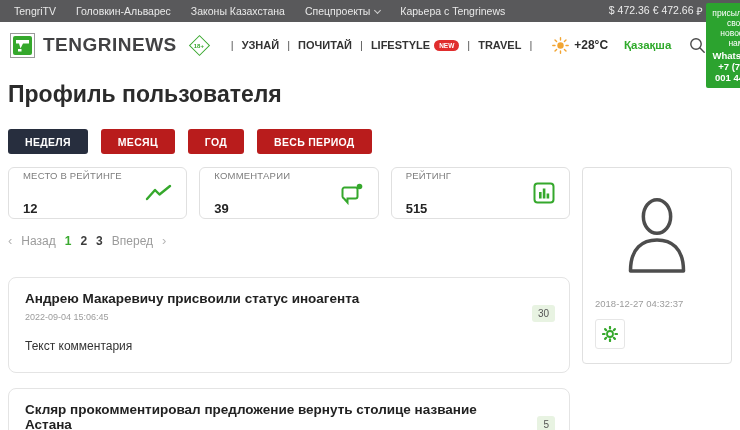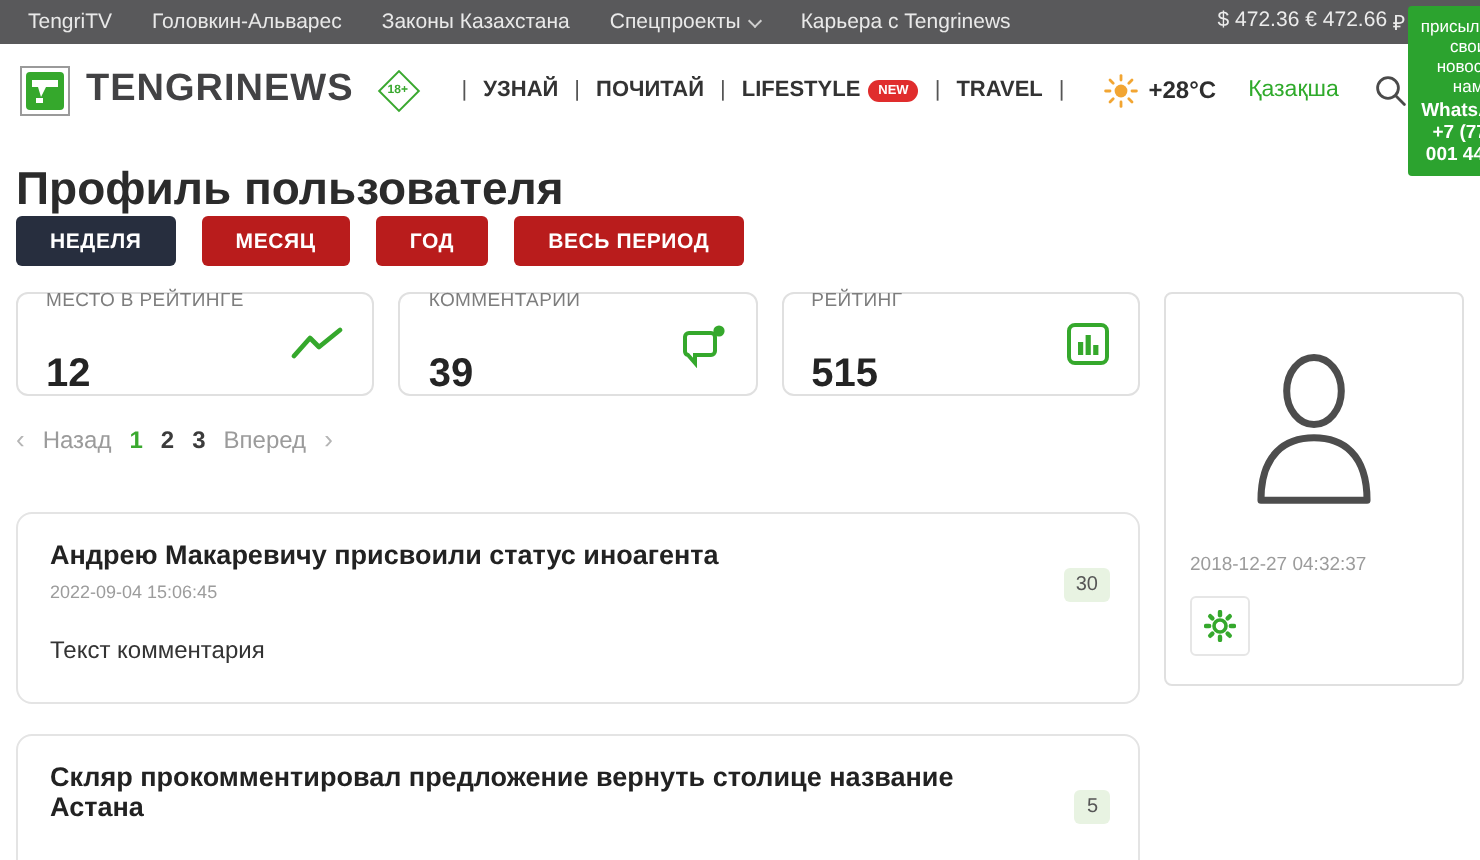--- a/index.html
+++ b/index.html
@@ -21,42 +21,42 @@
   .logo-box svg { display:block; }
   .brand { font-size:19px; font-weight:bold; letter-spacing:.5px; color:#424244; }
   .age { width:15px; height:15px; border:1px solid #3aa82f; transform:rotate(45deg); display:flex; align-items:center; justify-content:center; margin-left:7px; }
   .age span { transform:rotate(-45deg); font-size:6px; font-weight:bold; color:#3aa82f; }
   .hnav { display:flex; align-items:center; gap:8px; margin-left:24px; font-size:11px; color:#333; font-weight:bold; }
   .hnav .sep { color:#555; font-weight:normal; }
   .hnav-item { cursor:pointer; display:flex; align-items:center; gap:4px; }
   .new-badge { background:#e02d2d; color:#fff; font-size:6.5px; font-weight:bold; padding:2px 5px; border-radius:7px; }
   .weather { display:flex; align-items:center; gap:5px; margin-left:20px; }
   .temp { font-size:12px; font-weight:bold; color:#2e2e2e; }
-  .lang { margin-left:16px; color:#2faa2b; font-size:11.5px; font-weight:normal; cursor:pointer; }
+  .lang { margin-left:16px; color:#2faa2b; font-size:11.5px; font-weight:bold; cursor:pointer; }
   .search-btn { margin-left:18px; cursor:pointer; display:flex; }
   .wa-btn { margin-left:auto; width:142px; background:#2ca32f; color:#fff; text-align:center; padding:5px 6px; border-radius:2px; cursor:pointer; }
   .wa-l1 { font-size:8.5px; }
   .wa-l2 { font-size:9.5px; font-weight:bold; margin-top:2px; }
 
   
   .main { padding:0 8px; }
   .page-title { font-size:23px; font-weight:bold; color:#2b2b2b; margin-top:13px; }
 
-  .filters { display:flex; gap:13px; }
+  .filters { display:flex; gap:13px; margin-top:21px; }
   .filter-btn { height:25px; padding:0 17px; border:none; border-radius:3px; color:#fff; font-size:10.5px; font-weight:bold; font-family:"Liberation Sans",sans-serif; letter-spacing:.3px; cursor:pointer; }
   .filter-btn.active { background:#272e3e; }
   .filter-btn.green { background:#b91c1c; }
 
   .content-row { display:flex; gap:12px; margin-top:13px; align-items:flex-start; }
   .left-col { flex:1; min-width:0; }
 
   .stats-row { display:flex; gap:12px; }
   .stat-card { flex:1; height:52px; border:1px solid #e0e0e0; border-radius:6px; background:#fff; display:flex; justify-content:space-between; align-items:center; padding:8px 14px; }
   .stat-label { font-size:9.5px; color:#7d7d7d; letter-spacing:.2px; }
-  .stat-value { font-size:20px; font-weight:bold; color:#242424; margin-top:20px; }
+  .stat-value { font-size:13px; font-weight:bold; color:#242424; margin-top:20px; }
 
   .pagination { display:flex; align-items:center; gap:9px; margin-top:14px; font-size:12px; }
   .pg-arrow { color:#b5b5b5; font-size:13px; }
   .pg-nav { color:#9b9b9b; cursor:pointer; }
   .pg-num { color:#3c3c3c; font-weight:bold; cursor:pointer; }
   .pg-num.current { color:#3aa92f; }
 
   .comments { margin-top:29px; }
   .comment-card { border:1px solid #e4e4e4; border-radius:8px; background:#fff; padding:13px 16px 19px; position:relative; margin-bottom:15px; }
   .c-title { font-size:13.5px; font-weight:bold; color:#222; padding-right:50px; }

